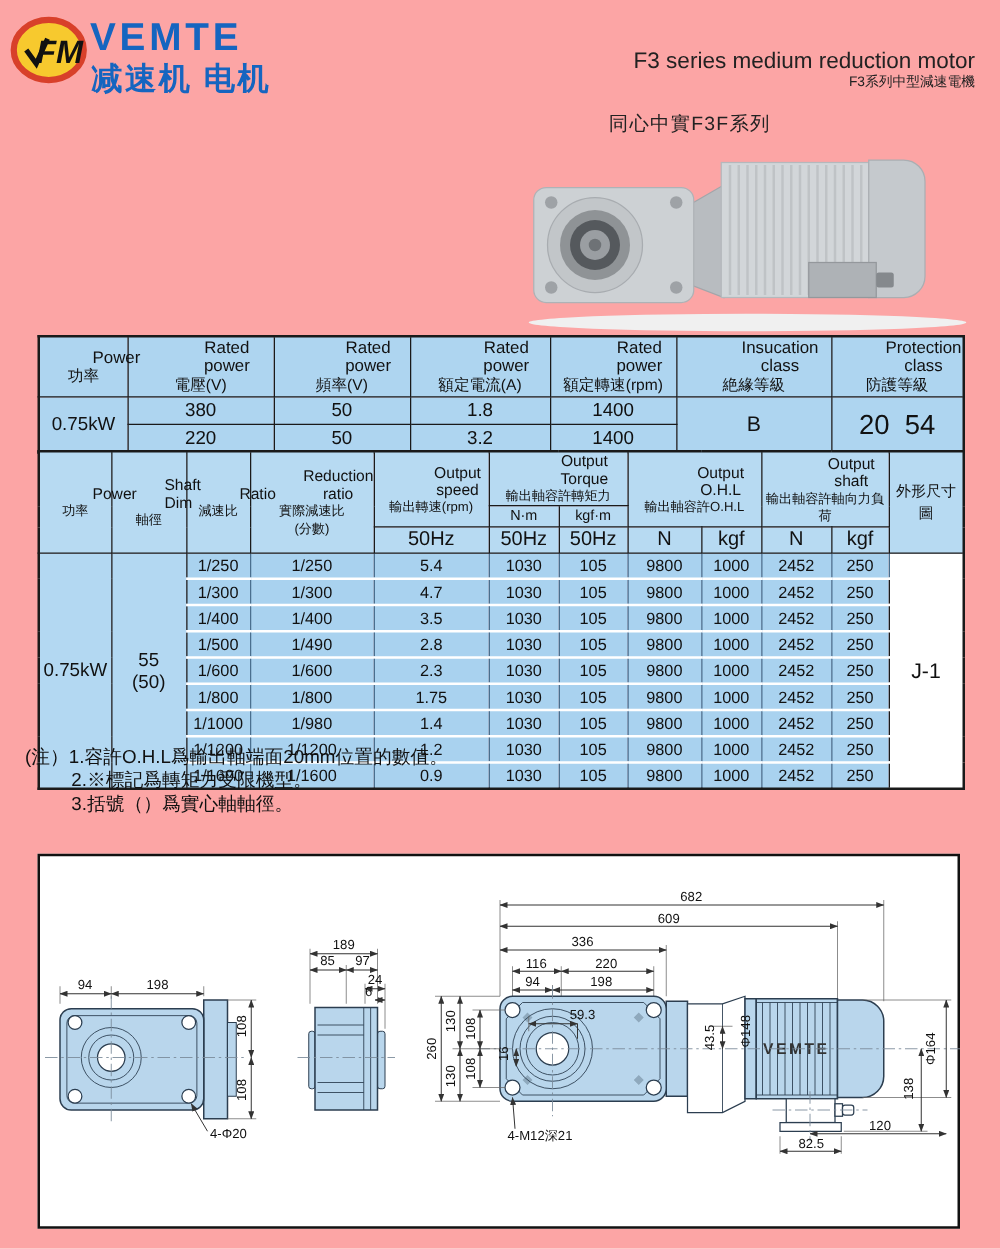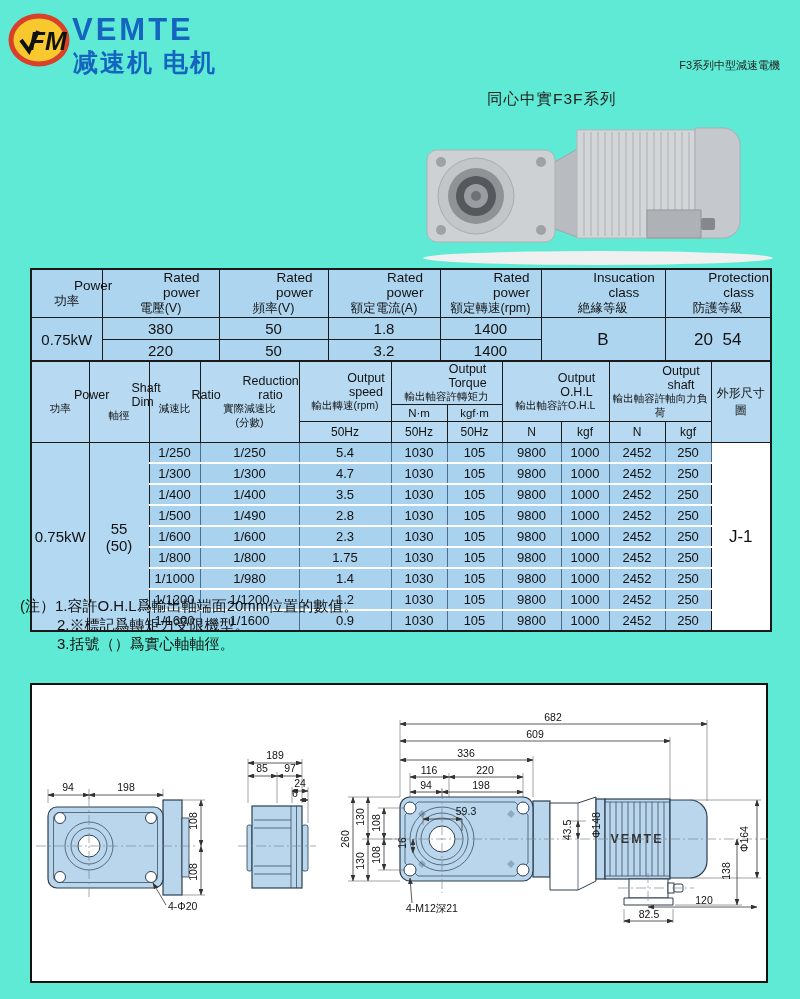--- a/index.html
+++ b/index.html
@@ -1,16 +1,16 @@
 <!DOCTYPE html>
 <html><head>
 <meta charset="utf-8">
 <style>
   html,body{margin:0;padding:0;background:#fff;}
-  .page{position:relative;width:800px;height:999px;background:#5eead4;overflow:hidden;
+  .page{position:relative;width:800px;height:999px;background:#fca5a5;overflow:hidden;
         font-family:"Liberation Sans",sans-serif;color:#111;}
   
   .logo{position:absolute;left:8px;top:12px;}
   .brand{position:absolute;left:72px;top:14px;color:#1565c0;font-weight:bold;
          font-size:31px;letter-spacing:3px;line-height:31px;}
   .tagline{position:absolute;left:73px;top:46px;color:#1565c0;font-weight:bold;
            font-size:25px;letter-spacing:2px;}
   .t-en{position:absolute;right:20px;top:38px;font-size:18px;color:#222;}
   .t-zh{position:absolute;right:20px;top:58px;font-size:11px;color:#222;}
   .t-series{position:absolute;left:487px;top:89px;font-size:15.5px;color:#222;letter-spacing:1px;text-align:center;}
@@ -22,21 +22,21 @@
   .t1 td{background:#aed5f0;}
   .t1 .hrow td{height:44px;}
   .t1 .drow td{height:21px;font-size:15px;}
   .he{font-size:13.5px;margin-left:42px;}
   .hz{font-size:12.5px;}
   .pw{font-size:15px;}
   .t2{position:absolute;left:30px;top:360px;width:740px;border:2px solid #1a1a1a;}
   .t2 thead td{background:#b7daf2;}
   .t2 thead .he{font-size:12.5px;}
   .t2 thead .hz{font-size:10.5px;}
-  .t2 .sub{font-size:12px;height:20px;}
+  .t2 .sub{font-size:16px;height:20px;}
   .t2 .r1 td{height:30px;}
   .t2 .r2 td{height:16px;font-size:11.5px;}
   .t2 tbody td{background:#a9d2ef;height:19px;font-size:13px;
                border:1px solid #4a6f8e;border-top:2px solid #fff;}
   .t2 tbody tr:first-child td{border-top:1px solid #1a1a1a;}
   .t2 tbody td.mg{background:#b3d8f2;border:1px solid #1a1a1a;font-size:15px;}
   .t2 tbody td.dimcell{background:#fff;border:1px solid #1a1a1a;font-size:17px;}
   
   .notes{position:absolute;left:20px;top:596px;font-size:15px;line-height:19px;color:#111;}
   .notes .ind{padding-left:37px;}
@@ -66,20 +66,21 @@
 
 <div class="page">
 
   <svg class="logo" width="62" height="56" viewBox="0 0 62 56">
     <ellipse cx="31" cy="28" rx="28" ry="24" fill="#f7c92e" stroke="#d8402a" stroke-width="5"></ellipse>
     <path d="M13,28 l8,11 l9,-20" fill="none" stroke="#111" stroke-width="4"></path>
     <text x="21" y="38" font-size="26" font-weight="bold" font-style="italic" fill="#111" font-family="Liberation Sans, sans-serif">FM</text>
   </svg>
   <div class="brand">VEMTE</div>
   <div class="tagline">减速机 电机</div>
+  <div class="t-en">F3 series medium reduction motor</div>
   <div class="t-zh">F3系列中型減速電機</div>
   <div class="t-series">同心中實F3F系列</div>
 
   <svg class="photo" width="395" height="150" viewBox="0 0 395 150">
     <ellipse cx="210" cy="140" rx="175" ry="7" fill="#f0f0f0"></ellipse>
     <polygon points="165,45 191,30 191,120 165,110" fill="#b8bcc0" stroke="#a2a6aa"></polygon>
     <rect x="189" y="12" width="118" height="108" fill="#d2d6d9" stroke="#b4b8bc"></rect>
     <g stroke="#bfc3c6" stroke-width="2">
       <line x1="196" y1="14" x2="196" y2="118"></line>
         <line x1="203" y1="14" x2="203" y2="118"></line>
@@ -158,21 +159,21 @@
             <div class="hz">防護等級</div>
           </td>
     </tr>
     <tr class="drow">
       <td class="pw" rowspan="2">0.75kW</td>
       <td>380</td>
       <td>50</td>
       <td>1.8</td>
       <td>1400</td>
       <td rowspan="2" style="font-size:17px">B</td>
-      <td rowspan="2" style="font-size:17px;white-space:pre">20  54</td>
+      <td rowspan="2" style="font-size:22px;white-space:pre">20  54</td>
     </tr>
     <tr class="drow">
       <td>220</td>
       <td>50</td>
       <td>3.2</td>
       <td>1400</td>
     </tr>
     </tbody>
   </table>
 

